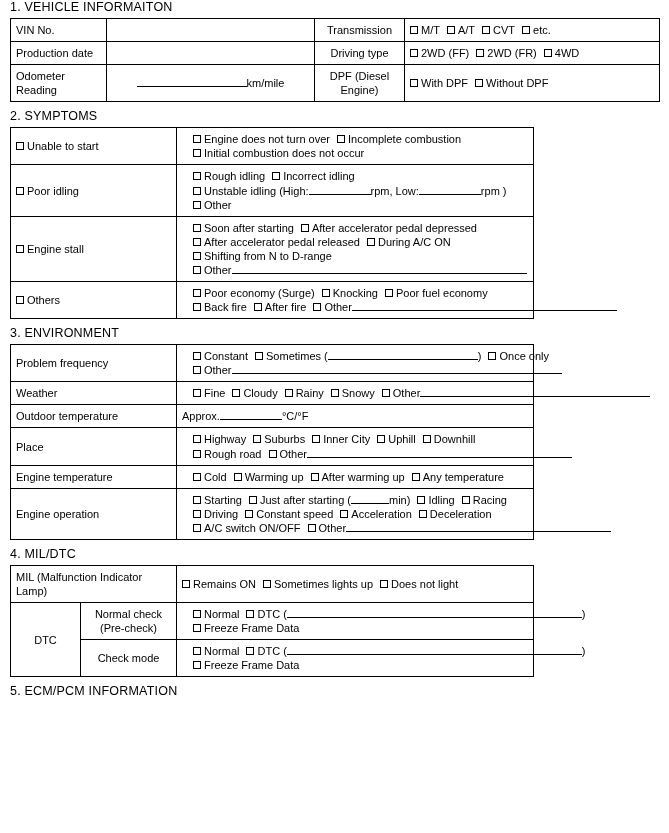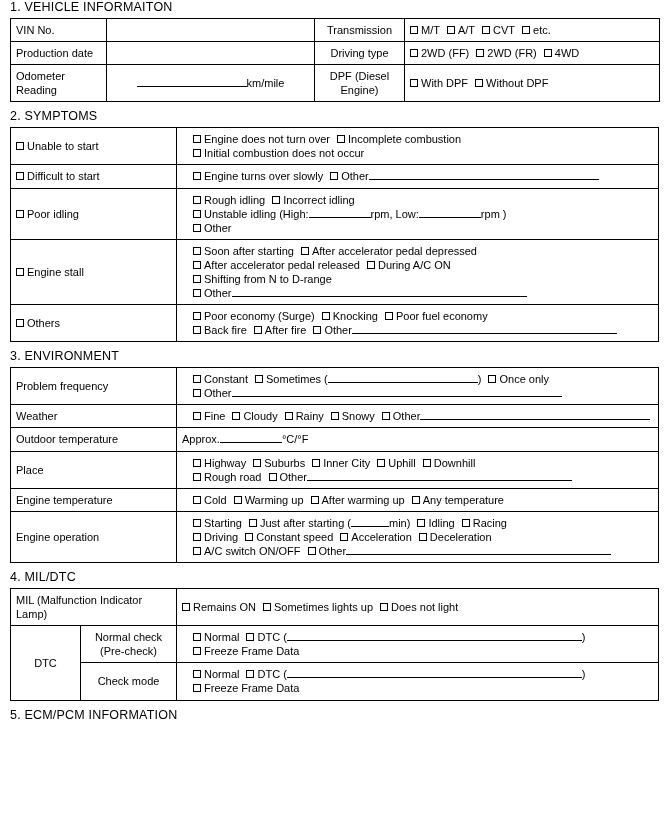--- a/index.html
+++ b/index.html
@@ -24,21 +24,21 @@
   }
   .section-title {
     font-size: 12.5px;
     margin: 0 0 4px 10px;
     letter-spacing: 0.2px;
   }
   .sec-wrap { margin-bottom: 7px; }
   table.grid {
     border-collapse: collapse;
     margin-left: 10px;
-    width: 649px;
+    width: 524px;
     table-layout: fixed;
   }
   table.grid td {
     border: 1px solid #000000;
     padding: 4px 5px;
     vertical-align: middle;
     font-size: 11px;
     line-height: 1.28;
   }
   .center { text-align: center; }
@@ -128,28 +128,20 @@
         <td class="tight">
           <span class="rowline">
             <span class="opt"><span class="cb"></span><span>Engine does not turn over</span></span><span class="opt"><span class="cb"></span><span>Incomplete combustion</span></span>
           </span>
           <span class="rowline">
             <span class="opt"><span class="cb"></span><span>Initial combustion does not occur</span></span>
           </span>
         </td>
       </tr>
       <tr>
-        <td><span class="cb"></span><span>Difficult to start</span></td>
-        <td class="tight">
-          <span class="rowline">
-            <span class="opt"><span class="cb"></span><span>Engine turns over slowly</span></span><span class="opt"><span class="cb"></span><span>Other</span><span class="line l-xxlong"></span></span>
-          </span>
-        </td>
-      </tr>
-      <tr>
         <td><span class="cb"></span><span>Poor idling</span></td>
         <td class="tight">
           <span class="rowline">
             <span class="opt"><span class="cb"></span><span>Rough idling</span></span><span class="opt"><span class="cb"></span><span>Incorrect idling</span></span>
           </span>
           <span class="rowline">
             <span class="opt"><span class="cb"></span><span>Unstable idling (High:</span><span class="line l-med"></span><span>rpm, Low:</span><span class="line l-med"></span><span>rpm )</span></span>
           </span>
           <span class="rowline">
             <span class="opt"><span class="cb"></span><span>Other</span></span>

